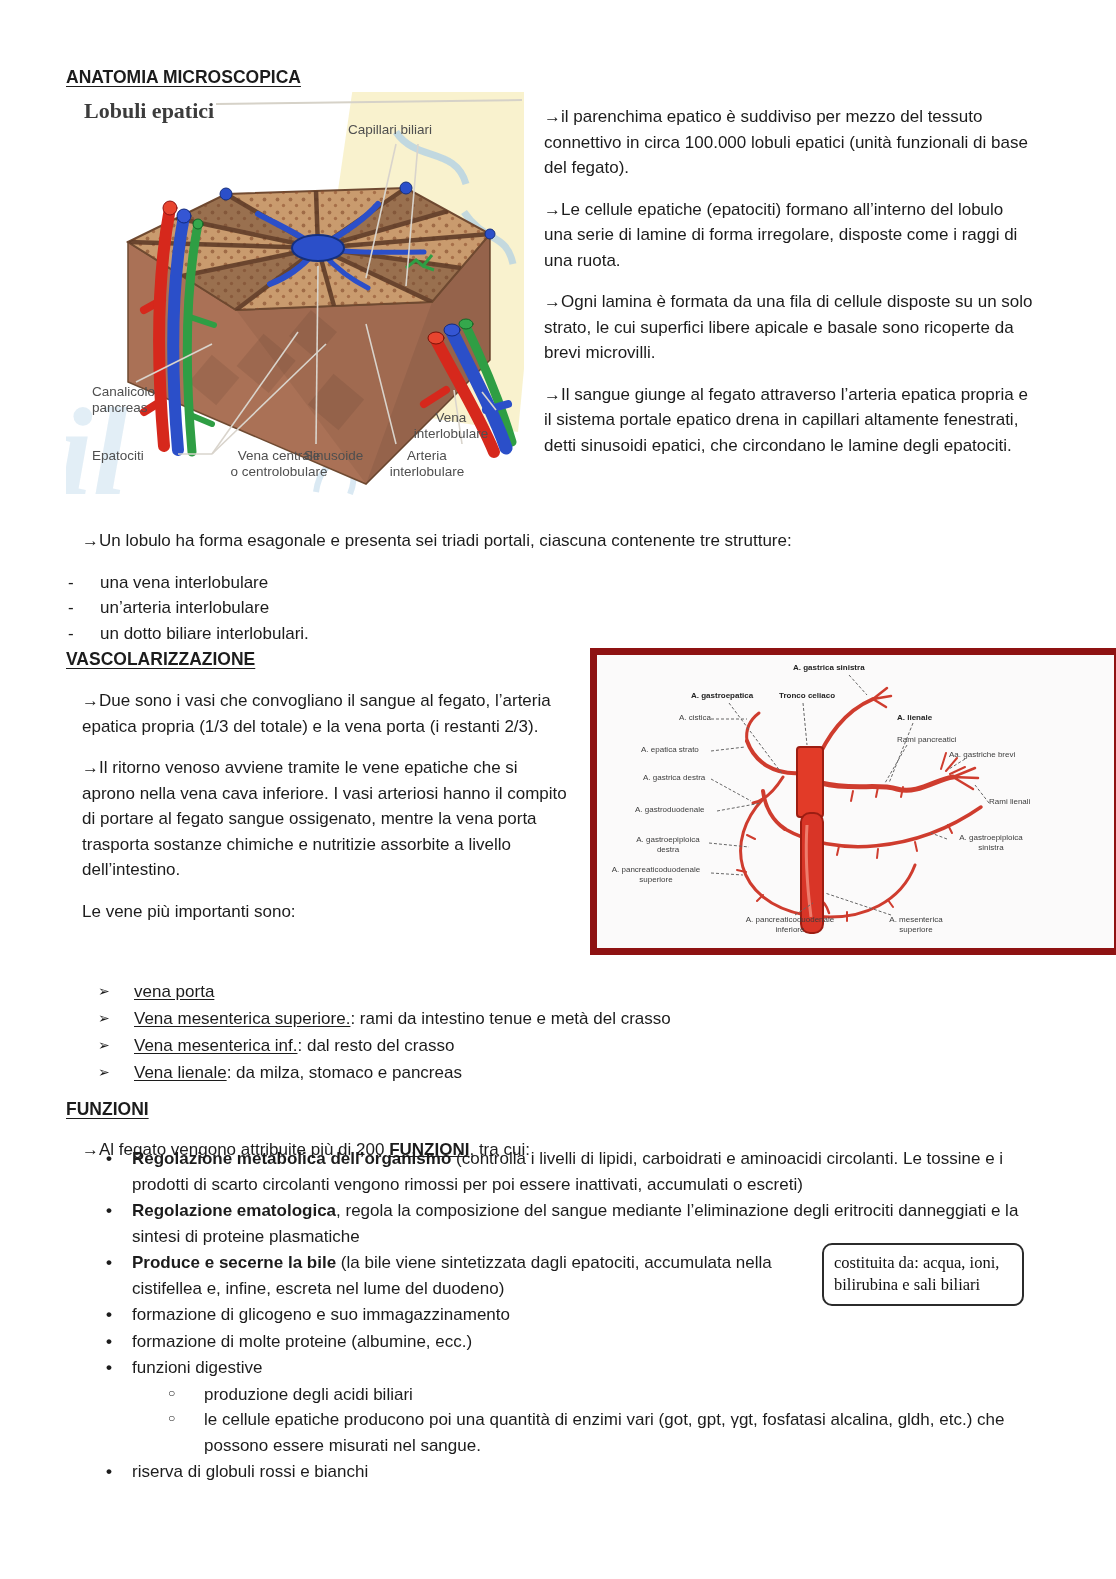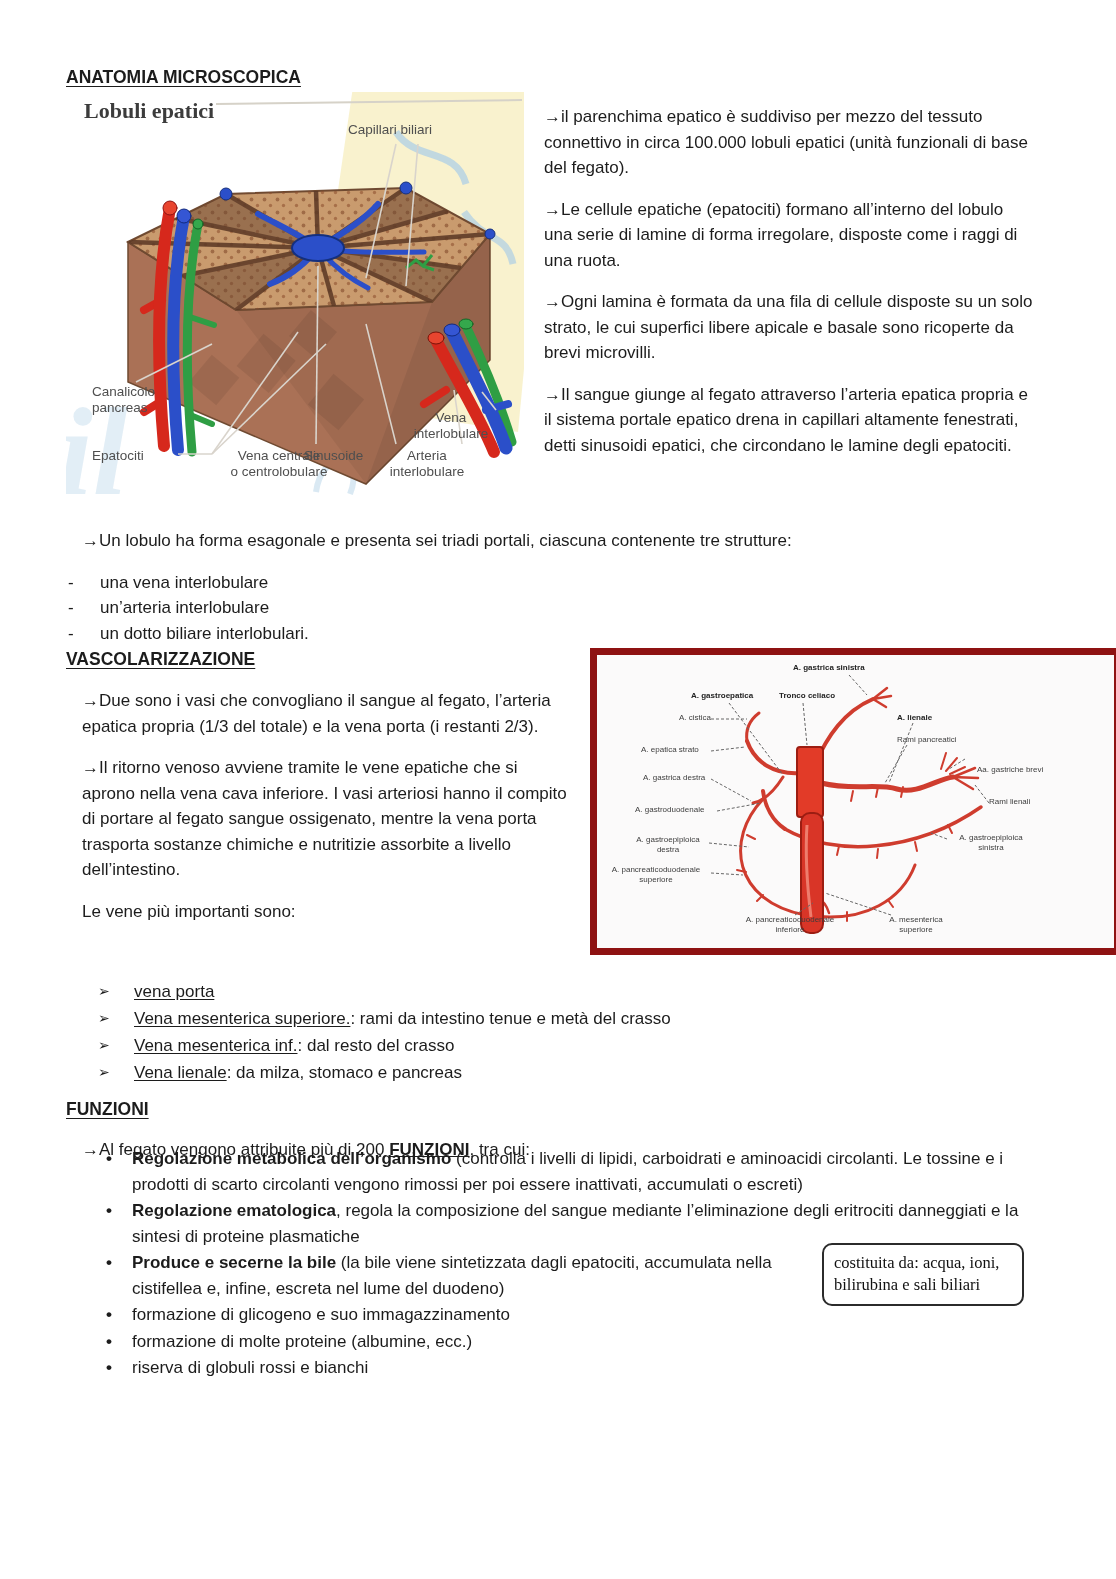--- a/index.html
+++ b/index.html
@@ -233,21 +233,21 @@
       <line x1="294" y1="260" x2="228" y2="238"></line>
     </g>
   </svg>
   <div class="fig2-label b" style="left:196px;top:8px;">A. gastrica sinistra</div>
   <div class="fig2-label b" style="left:94px;top:36px;">A. gastroepatica</div>
   <div class="fig2-label b" style="left:182px;top:36px;">Tronco celiaco</div>
   <div class="fig2-label" style="left:82px;top:58px;">A. cistica</div>
   <div class="fig2-label b" style="left:300px;top:58px;">A. lienale</div>
   <div class="fig2-label" style="left:44px;top:90px;">A. epatica strato</div>
   <div class="fig2-label" style="left:300px;top:80px;">Rami pancreatici</div>
-  <div class="fig2-label" style="left:352px;top:110px;margin-left:28px;">Aa. gastriche brevi</div>
+  <div class="fig2-label" style="left:352px;top:95px;">Aa. gastriche brevi</div>
   <div class="fig2-label" style="left:46px;top:118px;">A. gastrica destra</div>
   <div class="fig2-label" style="left:392px;top:142px;">Rami lienali</div>
   <div class="fig2-label" style="left:38px;top:150px;">A. gastroduodenale</div>
   <div class="fig2-label tc" style="left:30px;top:180px;width:82px;">A. gastroepiploica
 destra</div>
   <div class="fig2-label tc" style="left:352px;top:178px;width:84px;">A. gastroepiploica
 sinistra</div>
   <div class="fig2-label tc" style="left:4px;top:210px;width:110px;">A. pancreaticoduodenale
 superiore</div>
   <div class="fig2-label tc" style="left:138px;top:260px;width:110px;">A. pancreaticoduodenale
@@ -266,16 +266,22 @@
 <div class="abs h" style="left:66px;top:1096px;">FUNZIONI</div>
 
 <p class="abs" style="left:66px;top:1121px;width:700px;"><span>→Al fegato vengono attribuite più di 200 </span><span class="bu">FUNZIONI</span><span>, tra cui:</span></p>
 
 <ul class="abs bullets" style="left:98px;top:1146px;width:952px;">
   <li><span class="bold">Regolazione metabolica dell’organismo</span><span> (controlla i livelli di lipidi, carboidrati e aminoacidi circolanti. Le tossine e i prodotti di scarto circolanti vengono rimossi per poi essere inattivati, accumulati o escreti)</span></li>
   <li><span class="bold">Regolazione ematologica</span><span>, regola la composizione del sangue mediante l’eliminazione degli eritrociti danneggiati e la sintesi di proteine plasmatiche</span></li>
   <li class="narrow"><span class="bold">Produce e secerne la bile</span><span> (la bile viene sintetizzata dagli epatociti, accumulata nella cistifellea e, infine, escreta nel lume del duodeno)</span></li>
   <li><span>formazione di glicogeno e suo immagazzinamento</span></li>
   <li><span>formazione di molte proteine (albumine, ecc.)</span></li>
+  <li><span>funzioni digestive</span>
+    <ul class="sub">
+      <li>produzione degli acidi biliari</li>
+      <li>le cellule epatiche producono poi una quantità di enzimi vari (got, gpt, γgt, fosfatasi alcalina, gldh, etc.) che possono essere misurati nel sangue.</li>
+    </ul>
+  </li>
   <li><span>riserva di globuli rossi e bianchi</span></li>
 </ul>
 
 <div class="abs callout">costituita da: acqua, ioni, bilirubina e sali biliari</div>
 
 </body></html>

